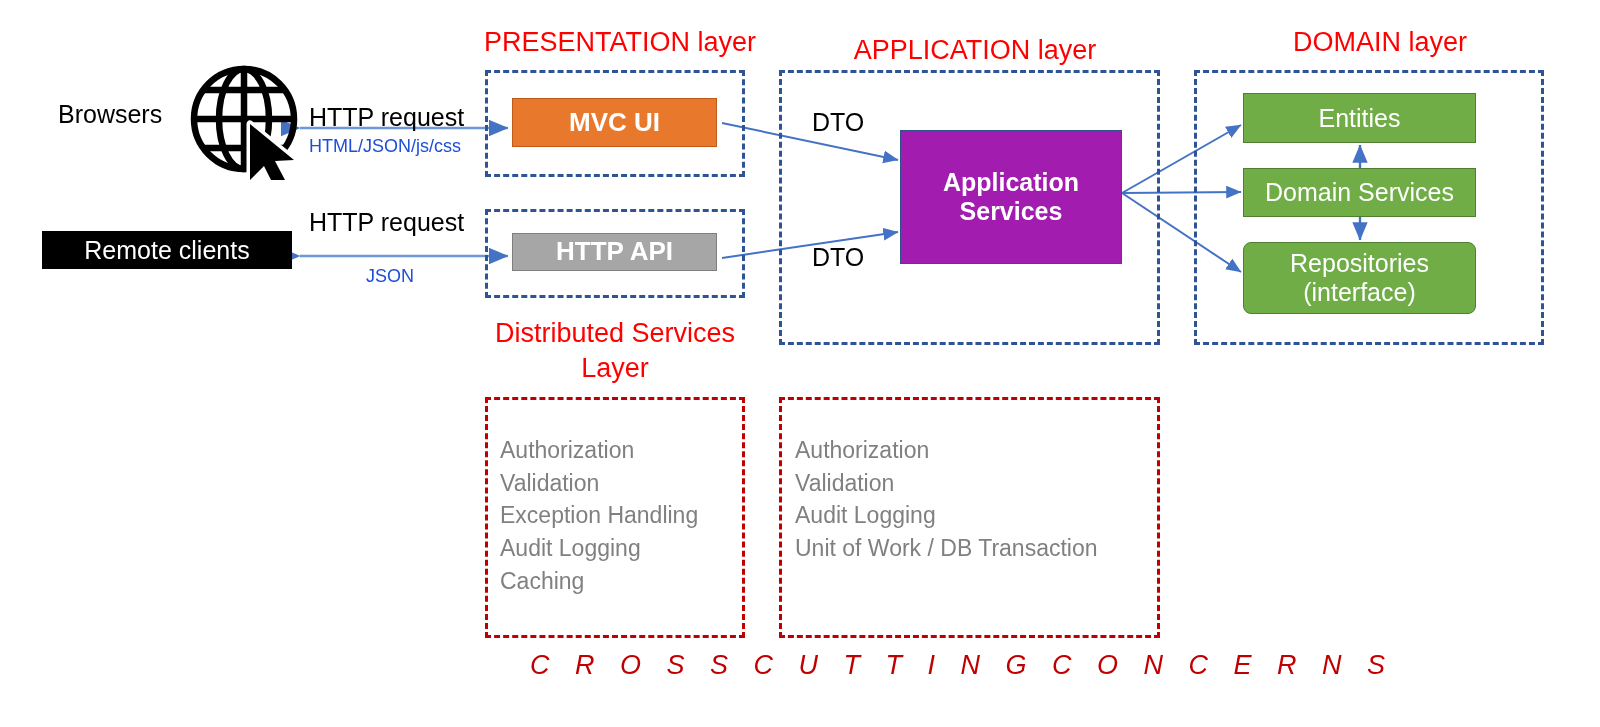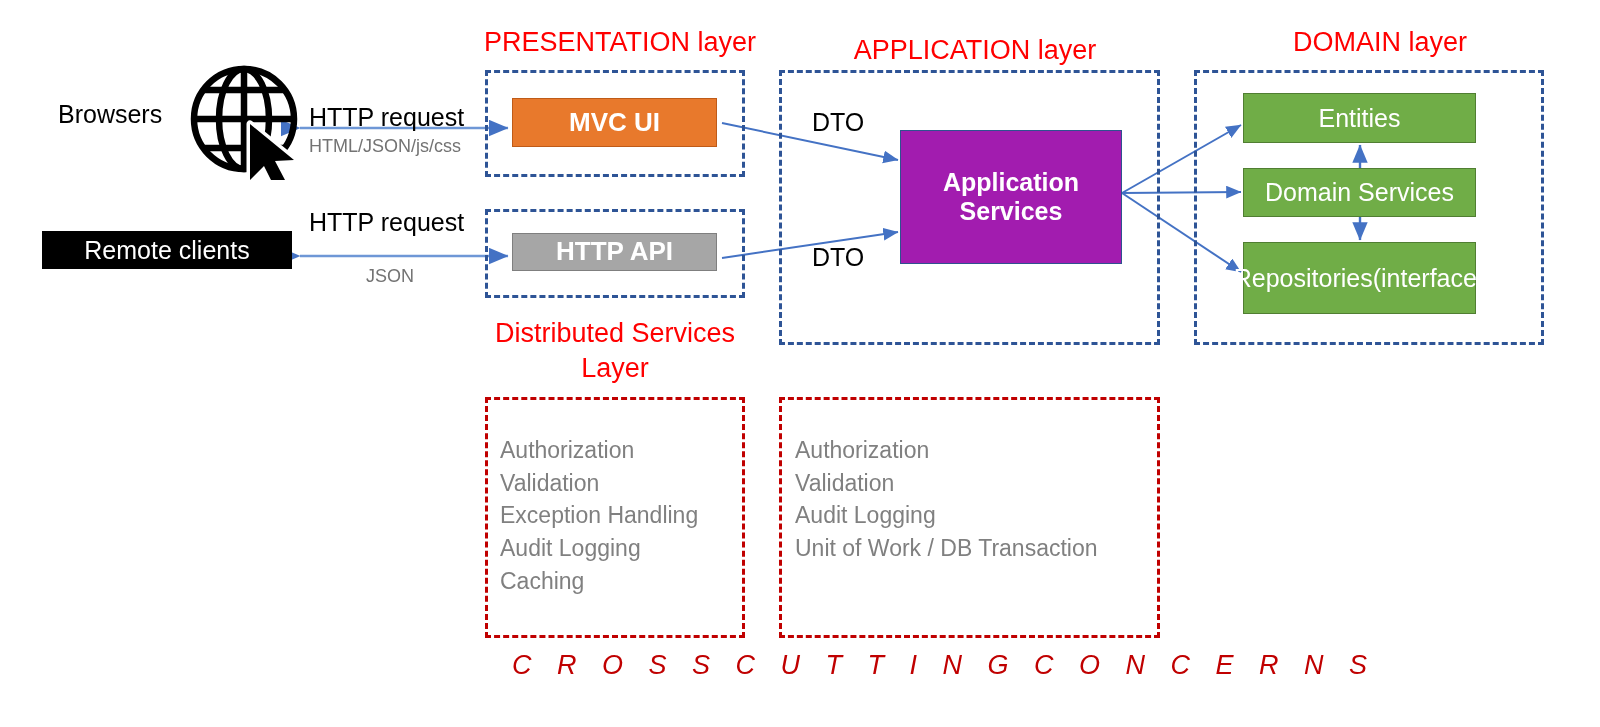--- a/index.html
+++ b/index.html
@@ -80,21 +80,21 @@
     font-weight: normal;
   }
 
   
   .label-dark {
     color: #000000;
     font-size: 25px;
     white-space: nowrap;
   }
   .label-small {
-    color: #737373;
+    color: #1d4ed8;
     font-size: 18px;
     white-space: nowrap;
   }
 
   
   .cc-list {
     color: #808080;
     font-size: 23px;
     line-height: 1.42;
     white-space: nowrap;
@@ -216,35 +216,35 @@
   </div>
 
   <div class="abs node node-green" style="left:1243px; top:93px; width:233px; height:50px;">
     <span>Entities</span>
   </div>
 
   <div class="abs node node-green" style="left:1243px; top:168px; width:233px; height:49px;">
     <span>Domain Services</span>
   </div>
 
-  <div class="abs node node-green" style="left:1243px; top:242px; width:233px; height:72px; flex-direction:row;">
+  <div class="abs node node-green" style="left:1243px; top:242px; width:233px; height:72px; flex-direction:column;border-radius:8px;">
     <span>Repositories</span>
     <span>(interface)</span>
   </div>
 
   <div class="abs cc-list" style="left:500px; top:434px;">
     <div>Authorization</div>
     <div>Validation</div>
     <div>Exception Handling</div>
     <div>Audit Logging</div>
     <div>Caching</div>
   </div>
 
   <div class="abs cc-list" style="left:795px; top:434px;">
     <div>Authorization</div>
     <div>Validation</div>
     <div>Audit Logging</div>
     <div>Unit of Work / DB Transaction</div>
   </div>
 
-  <div class="abs cc-title" style="left:512px; top:650px;">C R O S S   C U T T I N G   C O N C E R N S</div>
+  <div class="abs cc-title" style="left:530px; top:650px;">C R O S S   C U T T I N G   C O N C E R N S</div>
 
 </div>
 
 </body></html>

